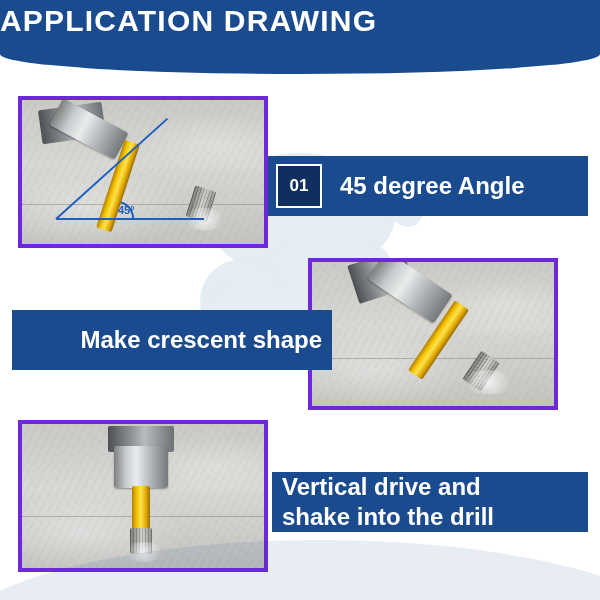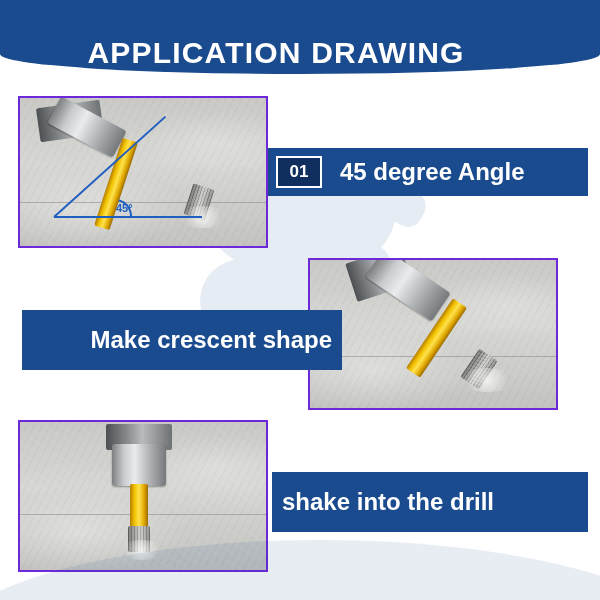--- a/index.html
+++ b/index.html
@@ -15,42 +15,41 @@
   .header {
     position: absolute;
     left: 0; top: 0;
     width: 600px; height: 74px;
     background: #1b4b8f;
     border-bottom-left-radius: 100% 40px;
     border-bottom-right-radius: 100% 40px;
   }
   .header-title {
     position: absolute;
-    left: 0; top: 36px;
+    left: 0; top: 4px;
     width: 552px;
-    text-align: center;
     color: #ffffff;
     font-size: 30px;
     font-weight: bold;
     letter-spacing: 1.2px;
   }
 
   
   .watermark {
     position: absolute;
     left: 150px; top: 95px;
     width: 330px; height: 330px;
     opacity: 0.10;
     pointer-events: none;
   }
 
   
   .photo {
     position: absolute;
-    border: 2px solid #6d28d9;
+    border: 4px solid #6d28d9;
     overflow: hidden;
     background: #000000;
     text-align: right;
   }
   .photo-1 { left: 18px;  top: 96px;  width: 250px; height: 152px; }
   .photo-2 { left: 308px; top: 258px; width: 250px; height: 152px; }
   .photo-3 { left: 18px;  top: 420px; width: 250px; height: 152px; }
 
   
   .floor {
@@ -127,22 +126,22 @@
     font-weight: bold;
   }
 
   
   .caption {
     position: absolute;
     background: #1b4b8f;
     display: flex;
     align-items: stretch;
   }
-  .cap-1 { left: 268px; top: 148px;  width: 320px; height: 48px; }
-  .cap-2 { left: 22px;  top: 310px;  width: 320px; height: 60px; }
+  .cap-1 { left: 268px; top: 156px;  width: 320px; height: 60px; }
+  .cap-2 { left: 12px;  top: 310px;  width: 320px; height: 60px; }
   .cap-3 { left: 272px; top: 472px;  width: 316px; height: 60px; }
 
   .num-box {
     width: 46px;
     display: flex; align-items: center; justify-content: center;
     color: #ffffff;
     font-size: 17px;
     font-weight: bold;
     background: #102f5e;
     border: 2px solid #ffffff;
@@ -238,18 +237,19 @@
   <div class="chuck-dark" style="left:86px;top:2px;width:66px;height:26px;"></div>
   <div class="chuck" style="left:92px;top:22px;width:54px;height:42px;"></div>
   <div class="bit-shank" style="left:110px;top:62px;width:18px;height:46px;"></div>
   <div class="bit-head" style="left:108px;top:104px;width:22px;height:26px;"></div>
   <div class="dust" style="left:100px;top:118px;width:44px;height:20px;"></div>
 </div>
 
 <div class="caption cap-3">
   <div class="cap-text">
     <div>
+      <div>Vertical drive and</div>
       <div>shake into the drill</div>
     </div>
   </div>
 </div>
 
 <div class="footer-swoosh"></div>
 
 </body></html>

